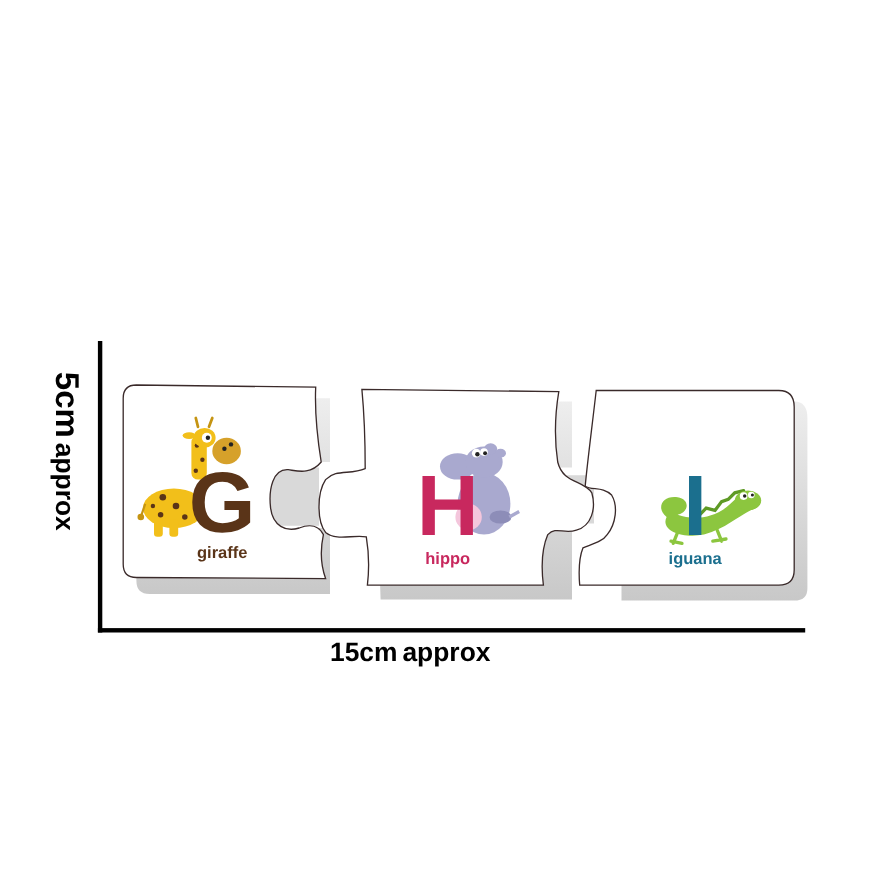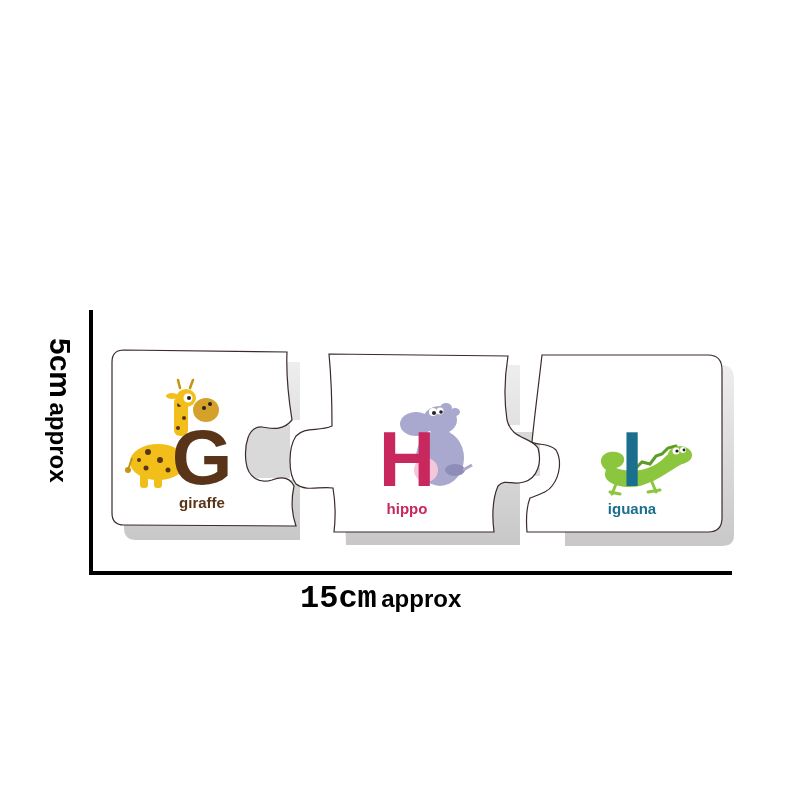--- a/index.html
+++ b/index.html
@@ -1,21 +1,21 @@
 <!DOCTYPE html>
 <html><head>
   <meta charset="utf-8">
   <style>
     html, body { margin: 0; padding: 0; background: #ffffff; }
     body { width: 800px; height: 800px; position: relative; overflow: hidden; font-family: "Liberation Sans", sans-serif; }
     #stage { position: absolute; left: 0; top: 0; width: 800px; height: 800px; }
     .axis-v { position: absolute; left: 89px; top: 310px; width: 4px; height: 265px; background: #000; }
     .axis-h { position: absolute; left: 89px; top: 571px; width: 643px; height: 4px; background: #000; }
     .label-h { position: absolute; left: 300px; top: 580px; white-space: nowrap; color: #000; font-weight: bold; }
-    .label-h .big { font-size: 32px; font-family: Liberation Mono, monospace; }
+    .label-h .big { font-size: 24px; }
     .label-h .small { font-size: 24px; }
     .label-v-wrap { position: absolute; left: 77px; top: 338px; width: 0; height: 0; }
     .label-v-wrap .txt { position: absolute; left: 0; top: 0; transform-origin: 0 0; transform: rotate(90deg); white-space: nowrap; font-weight: bold; color: #000; }
     .label-v-wrap .big { font-size: 30px; }
     .label-v-wrap .small { font-size: 24px; }
     svg.pieces { position: absolute; left: 0; top: 0; }
     .word { position: absolute; font-weight: bold; font-size: 15px; transform: translateX(-50%); white-space: nowrap; }
     .letter { position: absolute; font-weight: bold; transform: translateX(-50%); line-height: 1; }
   </style>
 </head>

